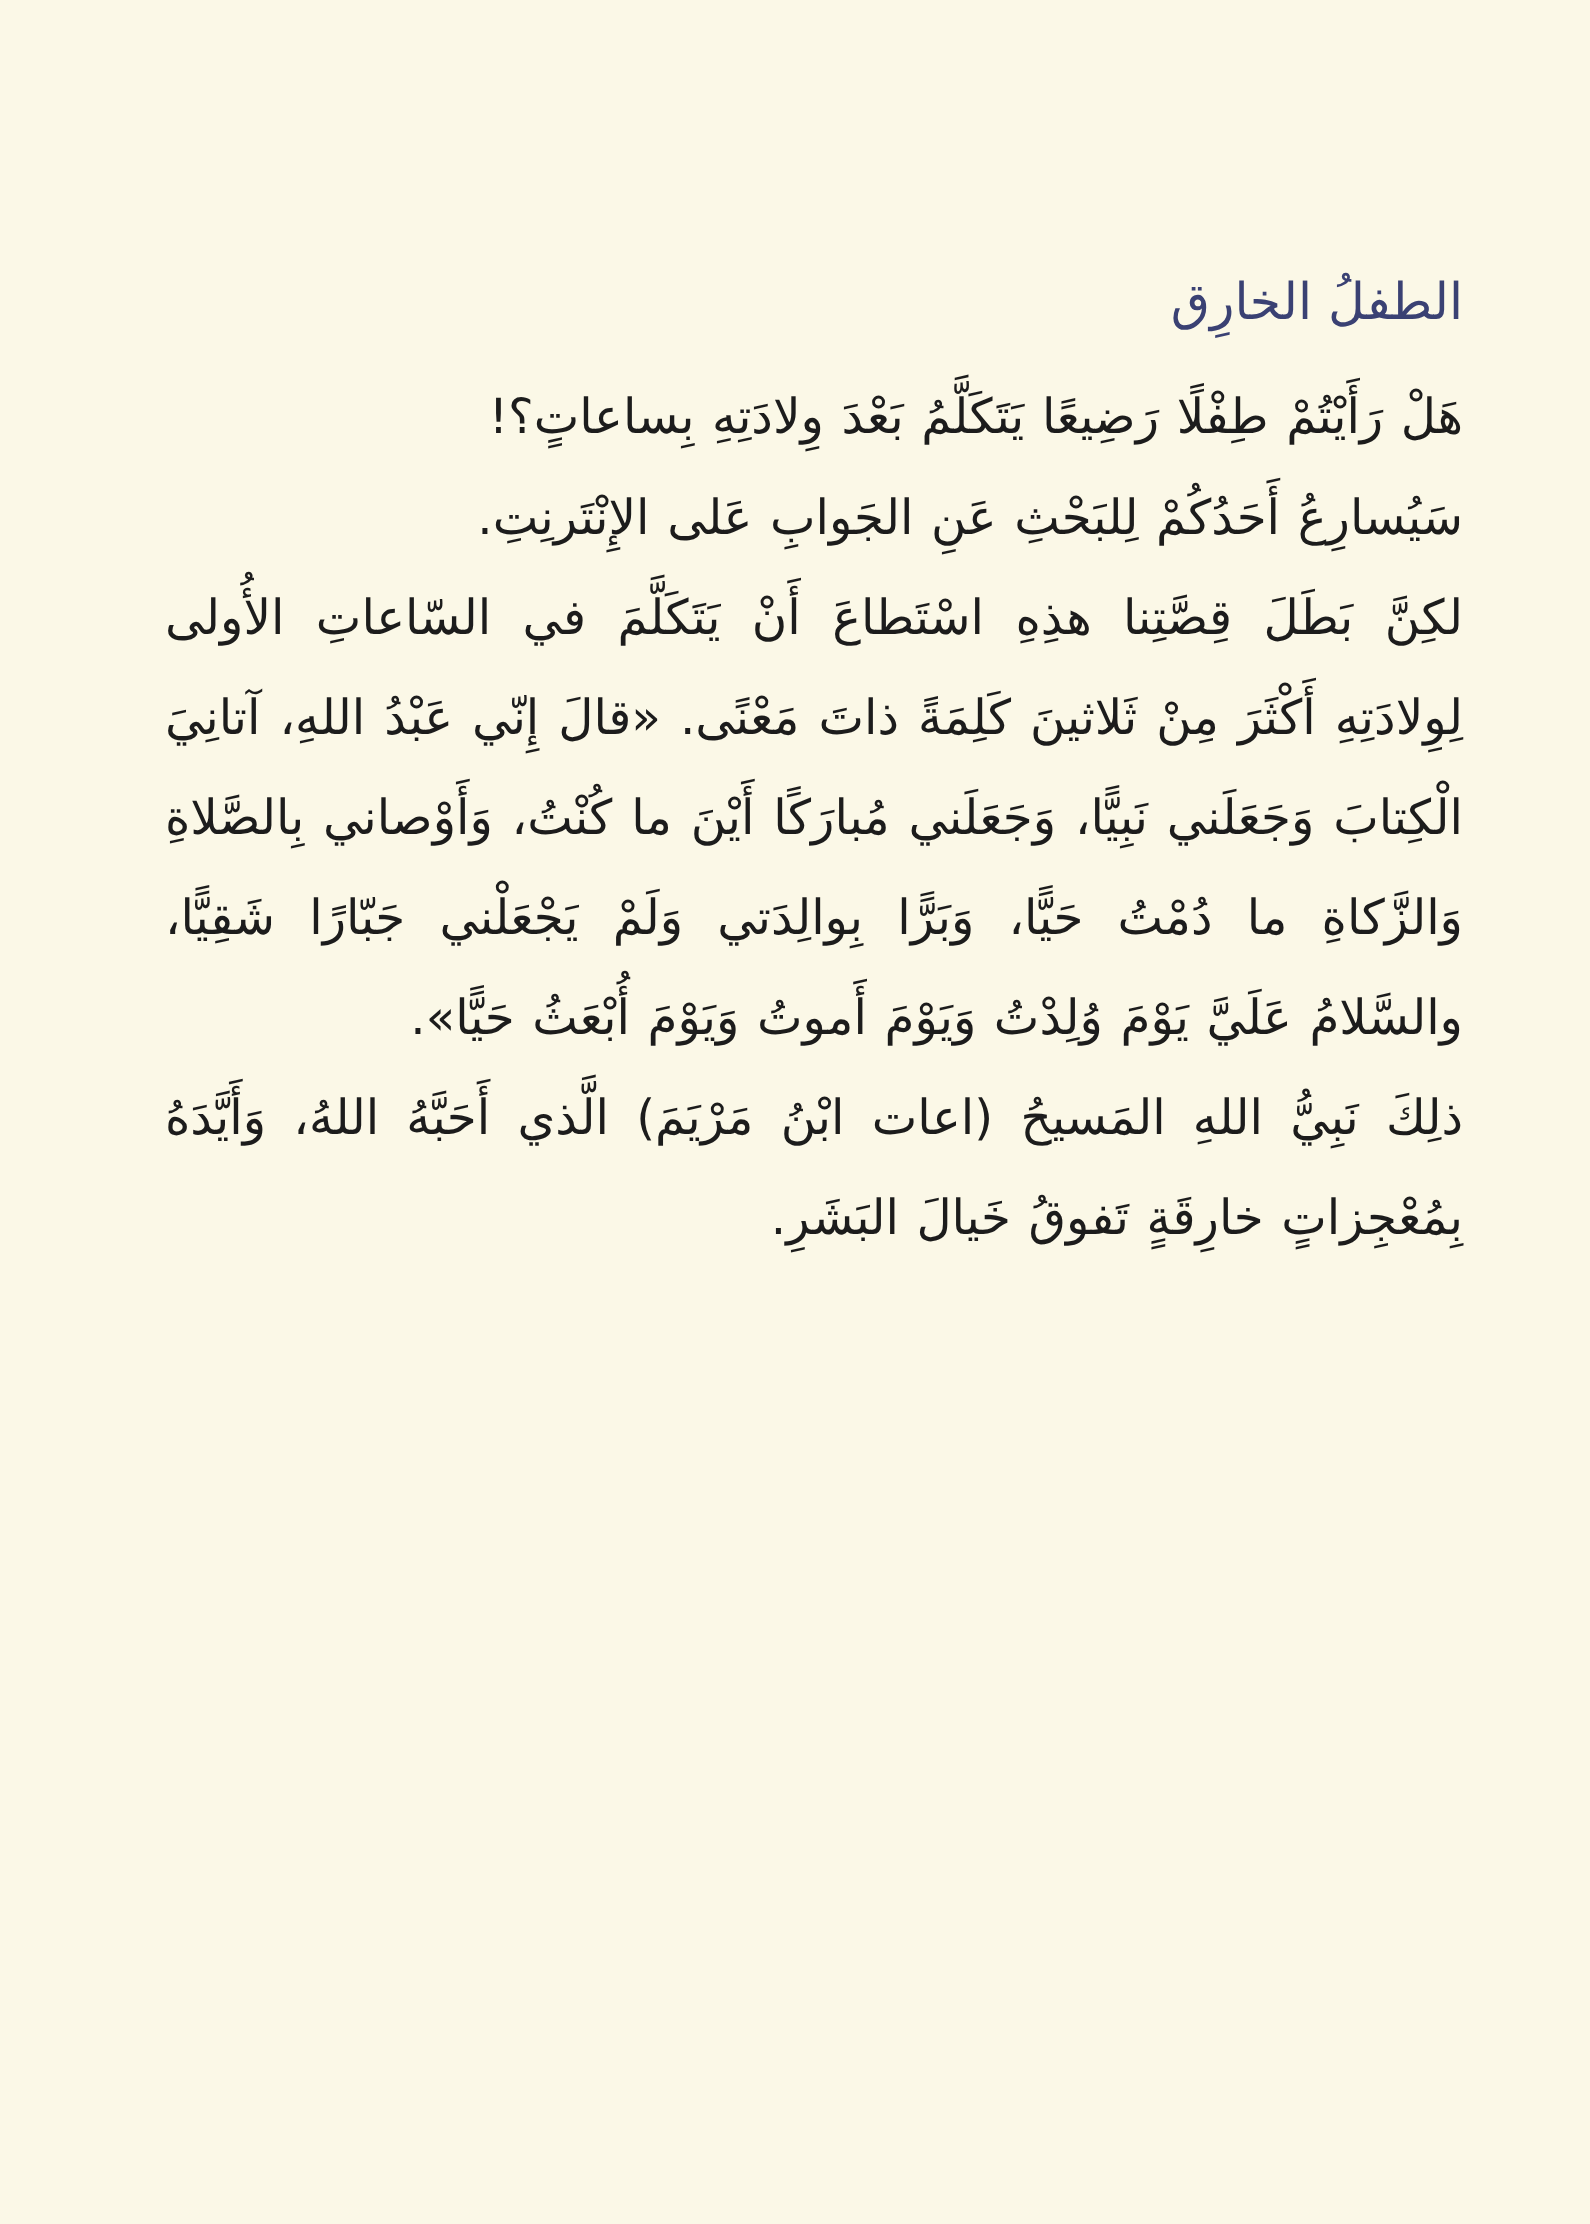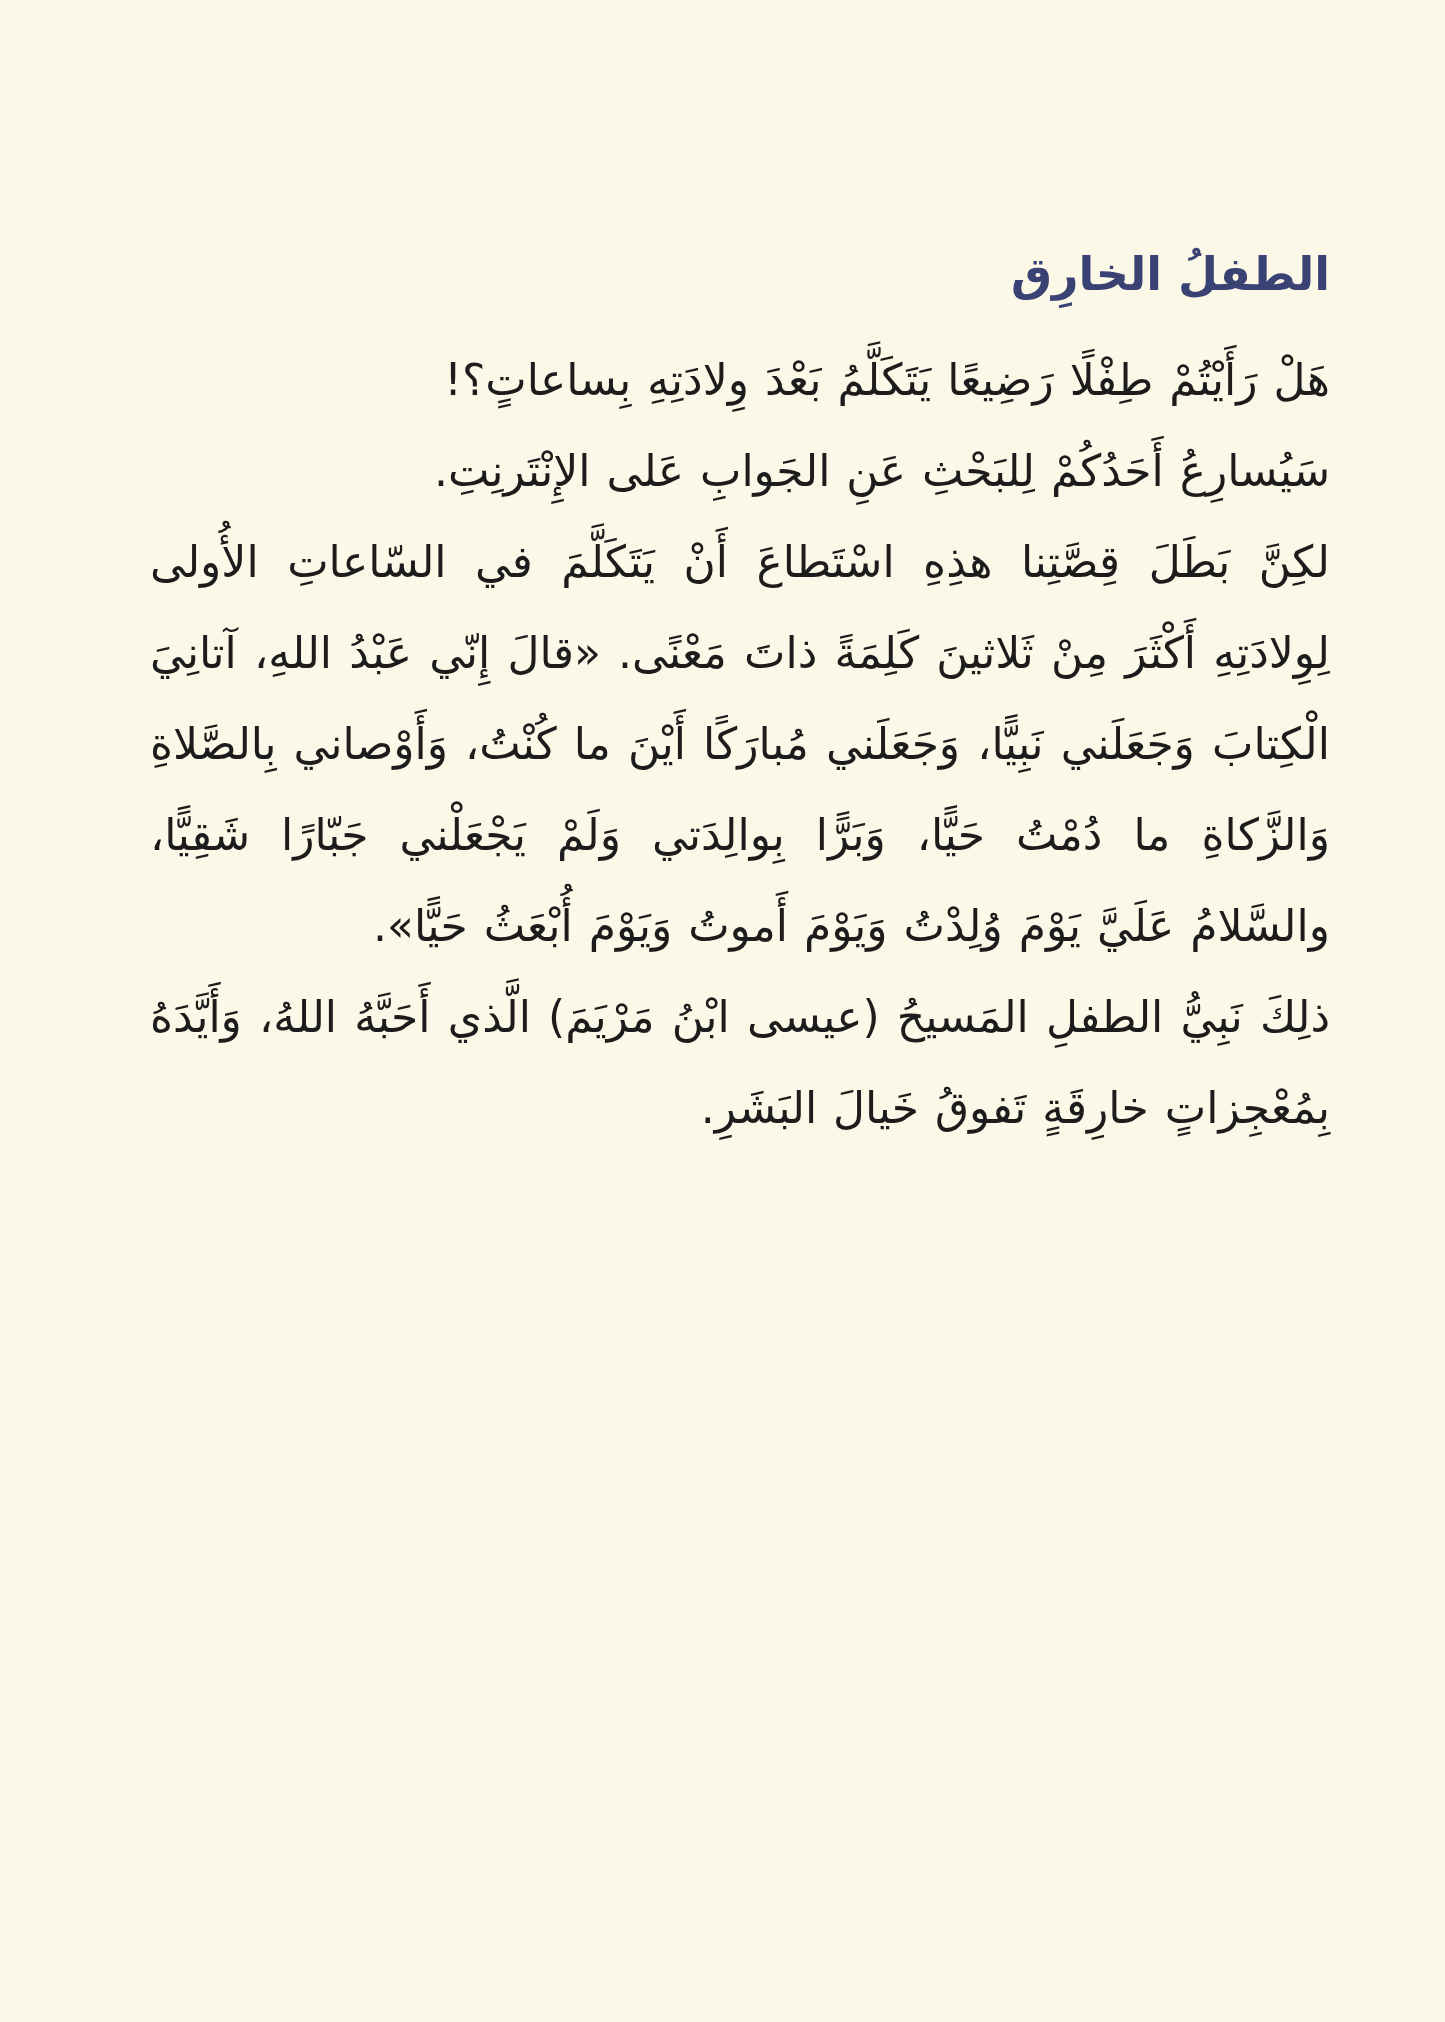--- a/index.html
+++ b/index.html
@@ -20,21 +20,21 @@
     width: 1445px;
     height: 2022px;
     background: var(--page-bg);
     direction: rtl;
     box-sizing: border-box;
     padding: 228px 115px 0 150px;
     overflow: hidden;
   }
   .title {
     font-size: 46px;
-    font-weight: bold;
+    font-weight: normal;
     color: var(--title-color);
     margin: 0 0 14px 0;
     line-height: 92px;
     text-align: right;
   }
   .para {
     font-size: 44px;
     color: var(--text-color);
     line-height: 91px;
     margin: 0;
@@ -45,14 +45,14 @@
 </style>
 </head>
 <body>
 
 <div class="page">
   <h1 class="title">الطفلُ الخارِق</h1>
 
   <p class="para">هَلْ رَأَيْتُمْ طِفْلًا رَضِيعًا يَتَكَلَّمُ بَعْدَ وِلادَتِهِ بِساعاتٍ؟!</p>
   <p class="para">سَيُسارِعُ أَحَدُكُمْ لِلبَحْثِ عَنِ الجَوابِ عَلى الإِنْتَرنِتِ.</p>
   <p class="para">لكِنَّ بَطَلَ قِصَّتِنا هذِهِ اسْتَطاعَ أَنْ يَتَكَلَّمَ في السّاعاتِ الأُولى لِوِلادَتِهِ أَكْثَرَ مِنْ ثَلاثينَ كَلِمَةً ذاتَ مَعْنًى. «قالَ إِنّي عَبْدُ اللهِ، آتانِيَ الْكِتابَ وَجَعَلَني نَبِيًّا، وَجَعَلَني مُبارَكًا أَيْنَ ما كُنْتُ، وَأَوْصاني بِالصَّلاةِ وَالزَّكاةِ ما دُمْتُ حَيًّا، وَبَرًّا بِوالِدَتي وَلَمْ يَجْعَلْني جَبّارًا شَقِيًّا، والسَّلامُ عَلَيَّ يَوْمَ وُلِدْتُ وَيَوْمَ أَموتُ وَيَوْمَ أُبْعَثُ حَيًّا».</p>
-  <p class="para">ذلِكَ نَبِيُّ الطفلِ المَسيحُ (عيسى ابْنُ مَرْيَمَ) الَّذي أَحَبَّهُ اللهُ، وَأَيَّدَهُ بِمُعْجِزاتٍ خارِقَةٍ تَفوقُ خَيالَ البَشَرِ.</p>
+  <p class="para">ذلِكَ نَبِيُّ اللهِ المَسيحُ (اعات ابْنُ مَرْيَمَ) الَّذي أَحَبَّهُ اللهُ، وَأَيَّدَهُ بِمُعْجِزاتٍ خارِقَةٍ تَفوقُ خَيالَ البَشَرِ.</p>
 </div>
 
 </body></html>

